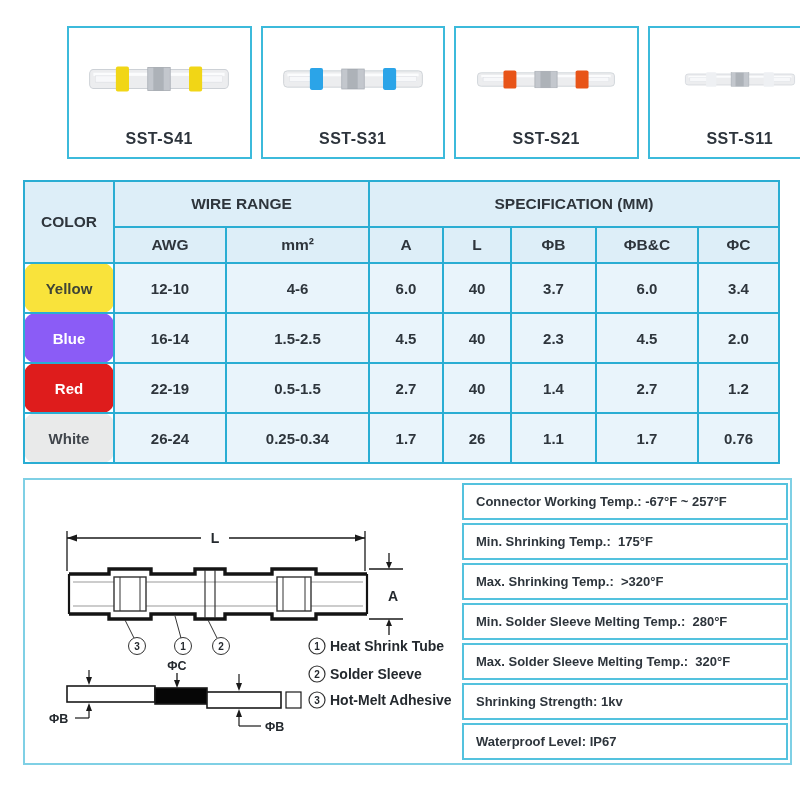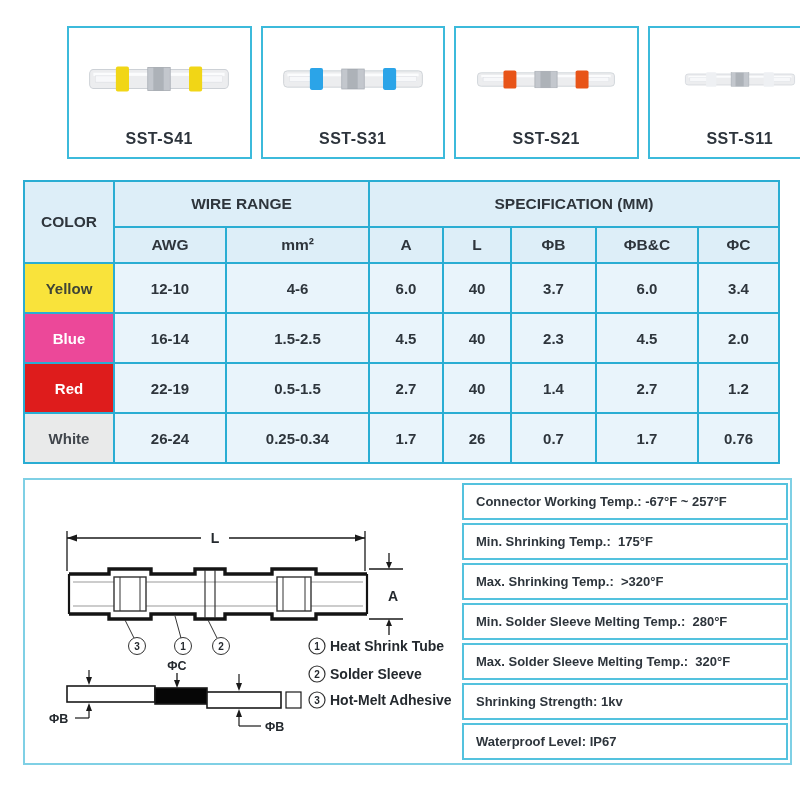--- a/index.html
+++ b/index.html
@@ -13,21 +13,21 @@
   .card .img{flex:1;display:flex;align-items:center;justify-content:center;width:100%;}
   .card .label{font-weight:bold;font-size:16px;letter-spacing:.5px;color:#2d343c;margin-bottom:9px;}
 
   
   table.spec{position:absolute;left:23px;top:180px;width:755px;border-collapse:collapse;table-layout:fixed;}
   table.spec th,table.spec td{border:2px solid #2aadd3;text-align:center;vertical-align:middle;
         font-weight:bold;color:#2e353c;padding:8px;overflow:hidden;}
   table.spec th{background:#ddeef8;font-size:15.5px;}
   table.spec td{background:#e9f4fb;font-size:15px;}
   tr.h1{height:46px;} tr.h2{height:26px;} tr.dr{height:50px;}
-  td.cname{font-size:15.5px;}
+  td.cname{font-size:15.5px;border-radius:12px;}
 
   
   .bottom{position:absolute;left:23px;top:478px;width:769px;height:287px;box-sizing:border-box;
         border:2px solid #7fd0e5;background:#fff;}
   svg.diagram{position:absolute;left:0;top:0;}
   svg.diagram text{font-family:"Liberation Sans",sans-serif;font-weight:bold;fill:#24292e;}
   .specs{position:absolute;left:437px;top:3px;right:2px;display:flex;flex-direction:column;gap:3px;}
   .spec-row{height:37px;box-sizing:border-box;border:2px solid #54c2de;background:#fff;
         display:flex;align-items:center;padding-left:12px;font-size:13px;font-weight:bold;
         color:#2e353c;white-space:pre;}
@@ -134,21 +134,21 @@
       <td class="cname" style="background: rgb(249, 227, 59); color: rgb(63, 68, 54);">Yellow</td>
       <td>12-10</td>
       <td>4-6</td>
       <td>6.0</td>
       <td>40</td>
       <td>3.7</td>
       <td>6.0</td>
       <td>3.4</td>
     </tr>
     <tr class="dr">
-      <td class="cname" style="background: #ec4899; color: rgb(255, 255, 255);">Blue</td>
+      <td class="cname" style="background: #8b5cf6; color: rgb(255, 255, 255);">Blue</td>
       <td>16-14</td>
       <td>1.5-2.5</td>
       <td>4.5</td>
       <td>40</td>
       <td>2.3</td>
       <td>4.5</td>
       <td>2.0</td>
     </tr>
     <tr class="dr">
       <td class="cname" style="background: rgb(222, 28, 28); color: rgb(255, 255, 255);">Red</td>
@@ -159,21 +159,21 @@
       <td>1.4</td>
       <td>2.7</td>
       <td>1.2</td>
     </tr>
     <tr class="dr">
       <td class="cname" style="background: rgb(233, 234, 234); color: rgb(65, 70, 76);">White</td>
       <td>26-24</td>
       <td>0.25-0.34</td>
       <td>1.7</td>
       <td>26</td>
-      <td>0.7</td>
+      <td>1.1</td>
       <td>1.7</td>
       <td>0.76</td>
     </tr>
   </tbody>
     </table>
 
   <div class="bottom">
 
     <svg class="diagram" width="437" height="283" viewBox="0 0 437 283">
 

